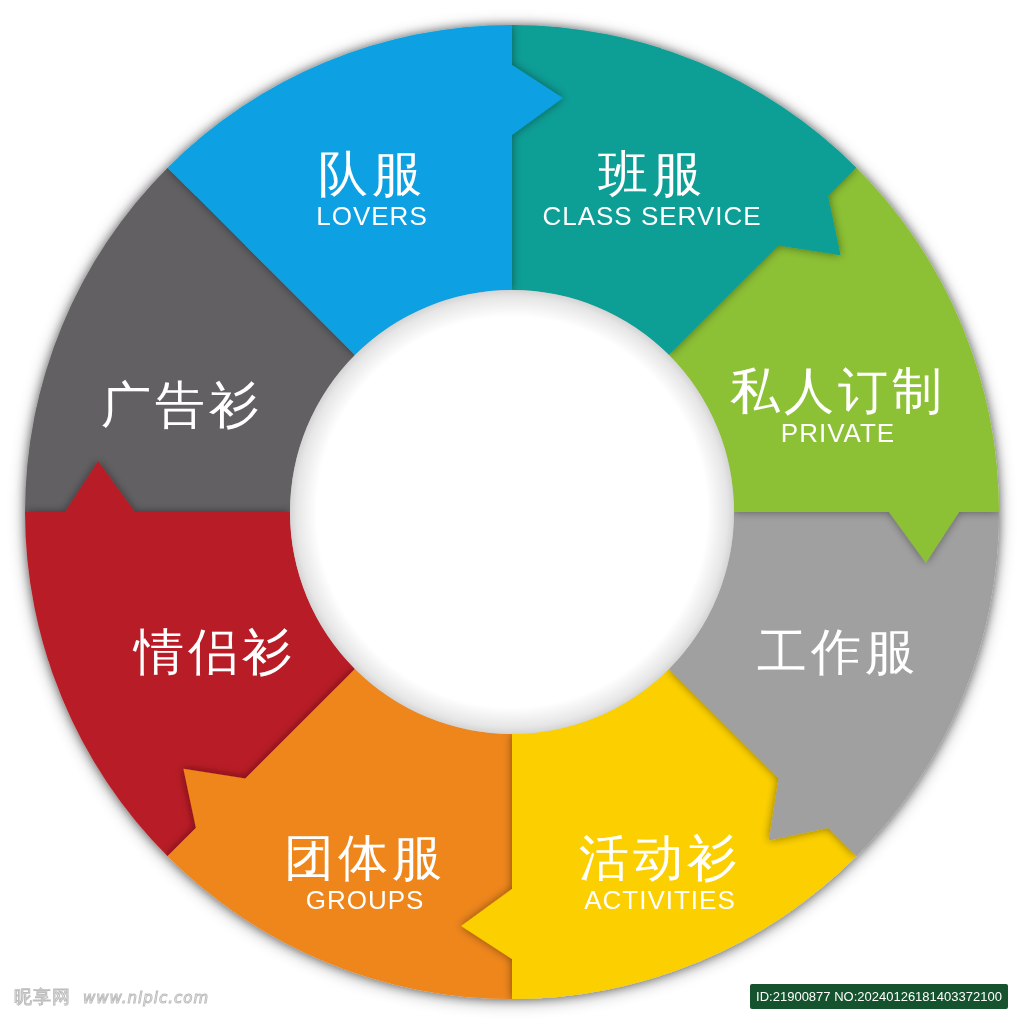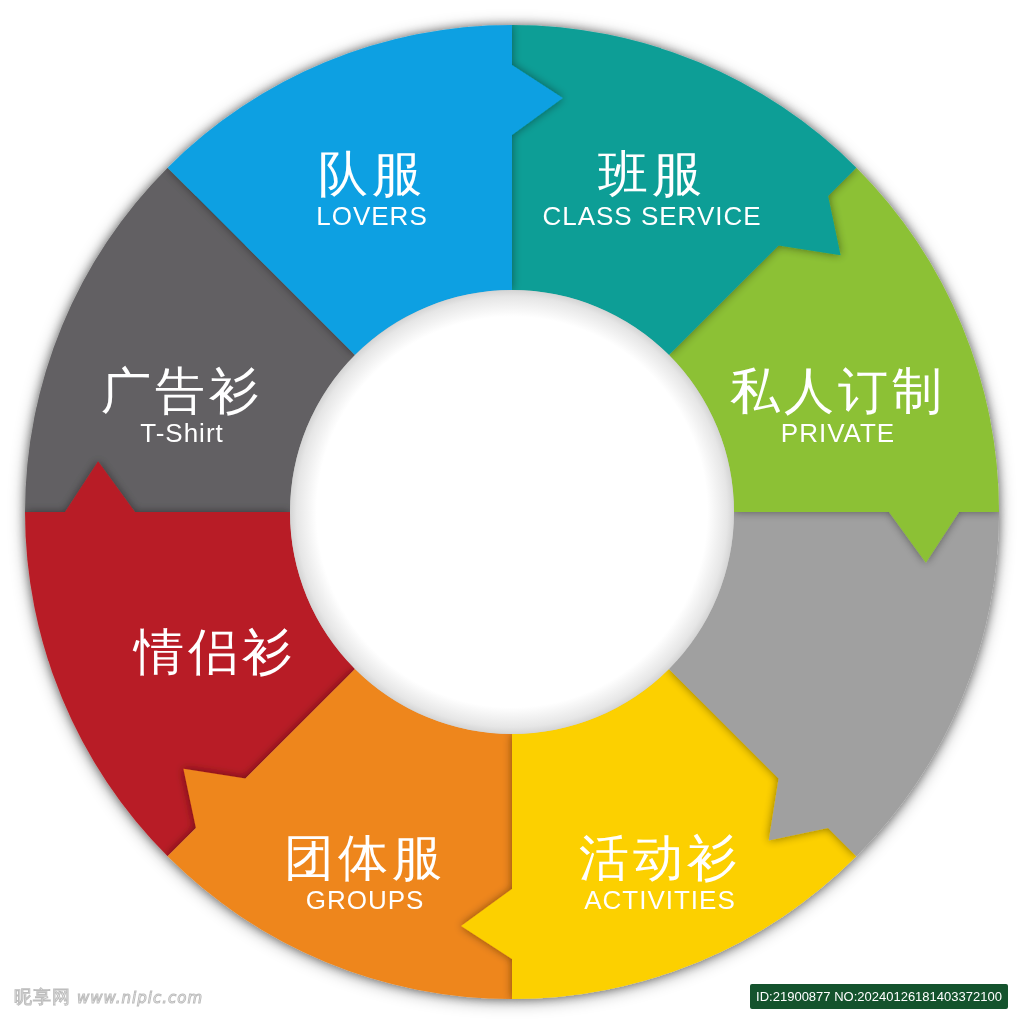--- a/index.html
+++ b/index.html
@@ -52,21 +52,21 @@
       font-family: "DejaVu Sans", sans-serif;
       font-size: 18px;
       color: #ffffff;
       -webkit-text-stroke: 1px #bdbdbd;
       letter-spacing: 1px;
     }
     #watermark-left .url {
       font-family: "DejaVu Sans", sans-serif;
       font-style: italic;
       font-size: 15px;
-      margin-left: 6px;
+      margin-left: 12px;
     }
     #watermark-id {
       position: absolute;
       left: 750px;
       top: 984px;
       width: 258px;
       height: 25px;
       background: #14532d;
       color: #ffffff;
       font-family: "Liberation Sans", sans-serif;
@@ -131,34 +131,34 @@
   </div>
   <div class="seg-label" style="left: 652px; top: 188px;">
     <span class="zh">班服</span>
     <span class="en">CLASS SERVICE</span>
   </div>
   <div class="seg-label" style="left: 838px; top: 405px;">
     <span class="zh">私人订制</span>
     <span class="en">PRIVATE</span>
   </div>
   <div class="seg-label" style="left: 838px; top: 652px;">
+    <span class="zh">工作服</span>
   </div>
   <div class="seg-label" style="left: 660px; top: 872px;">
     <span class="zh">活动衫</span>
     <span class="en">ACTIVITIES</span>
   </div>
   <div class="seg-label" style="left: 365px; top: 872px;">
     <span class="zh">团体服</span>
     <span class="en">GROUPS</span>
   </div>
   <div class="seg-label" style="left: 172px; top: 652px; margin-left: 43px;">
     <span class="zh">情侣衫</span>
   </div>
   <div class="seg-label" style="left: 182px; top: 405px;">
     <span class="zh">广告衫</span>
-    <span class="en">T-Shirt</span>
   </div>
 
   <div id="watermark-left">
     <span>昵享网</span><span class="url">www.nipic.com</span>
   </div>
   <div id="watermark-id">ID:21900877 NO:20240126181403372100</div>
 </div>
 
 </body></html>

